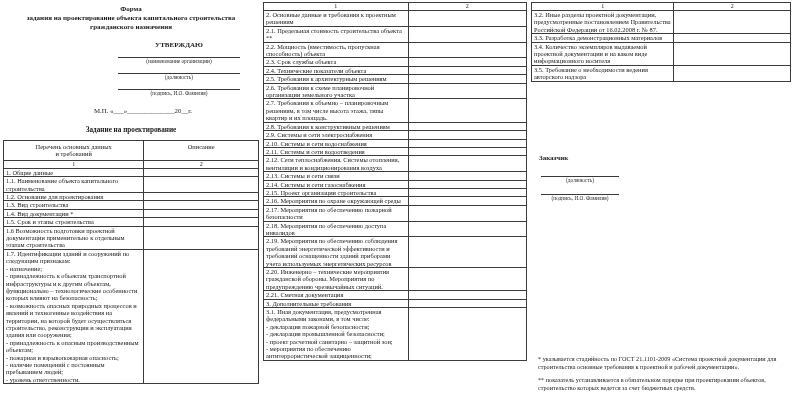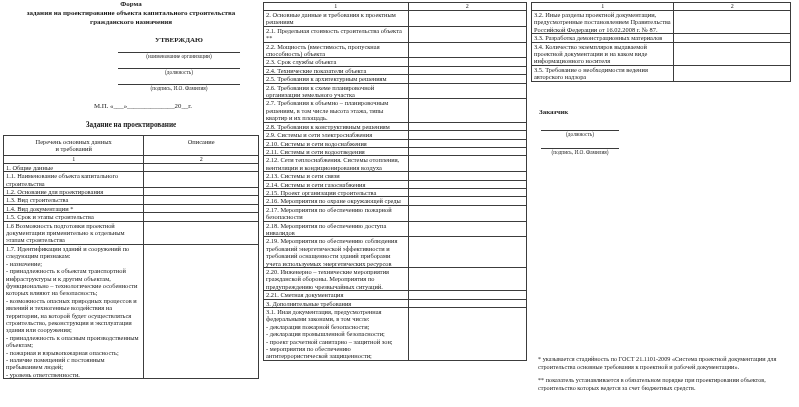--- a/index.html
+++ b/index.html
@@ -5,21 +5,21 @@
   * { margin:0; padding:0; box-sizing:border-box; }
   html,body { width:799px; height:407px; background:#fff; }
   body { font-family:"Liberation Serif","DejaVu Serif",serif; color:#1c1c1c;
          -webkit-font-smoothing:antialiased; }
   .sheet { position:relative; width:799px; height:407px; background:#fff; overflow:hidden; }
   .page  { position:absolute; top:0; height:407px; overflow:hidden; }
   .page1 { left:0;   width:262px; }
   .page2 { left:263px; width:266px; }
   .page3 { left:531px; width:268px; }
 
-  .doc-title { text-align:center; font-weight:bold; font-size:7px;
+  .doc-title { margin-top:5px; text-align:center; font-weight:bold; font-size:7px;
                line-height:9px; white-space:pre-line; }
 
   .approve { width:122px; margin:9px 22px 0 auto; text-align:center; }
   .approve-head { font-weight:bold; font-size:7px; margin-bottom:0; }
   .sig-slot { margin-top:8px; }
   .sig-rule { border-bottom:0.8px solid #3a3a3a; height:1px; width:100%; }
   .sig-cap  { font-size:5.3px; line-height:7px; color:#2a2a2a; text-align:center; }
 
   .mp-row { width:150px; margin:10px 18px 0 auto; font-size:6.8px; text-align:left; }
 
@@ -34,21 +34,21 @@
   td, th { vertical-align:top; font-size:6.4px; line-height:7.4px; padding:0 2px; }
   .hdr { text-align:center; padding:2px 2px; white-space:pre-line; }
   .num { text-align:center; font-size:6px; line-height:7px; padding:0; }
   td.c1 { white-space:pre-line; }
   td.c2 { }
   col.c1 { width:55%; } col.c2 { width:45%; }
 
   .sig-area { position:absolute; top:108px; left:8px; right:10px; display:flex;
               justify-content:space-between; }
   .sig-col { width:46%; }
-  .sig-col .who { font-weight:bold; font-size:7px; margin-bottom:14px; }
+  .sig-col .who { font-weight:bold; font-size:7px; margin-bottom:14px;margin-top:46px; }
   .sig-col .sig-slot { width:78px; margin:0 auto 0 2px; }
   .sig-col .sig-slot + .sig-slot { margin-top:10px; }
 
   .footnotes { position:absolute; left:7px; right:5px; bottom:15px; font-size:6.2px;
                line-height:8px; }
   .footnote + .footnote { margin-top:5px; }
 </style>
 </head>
 <body>
 

